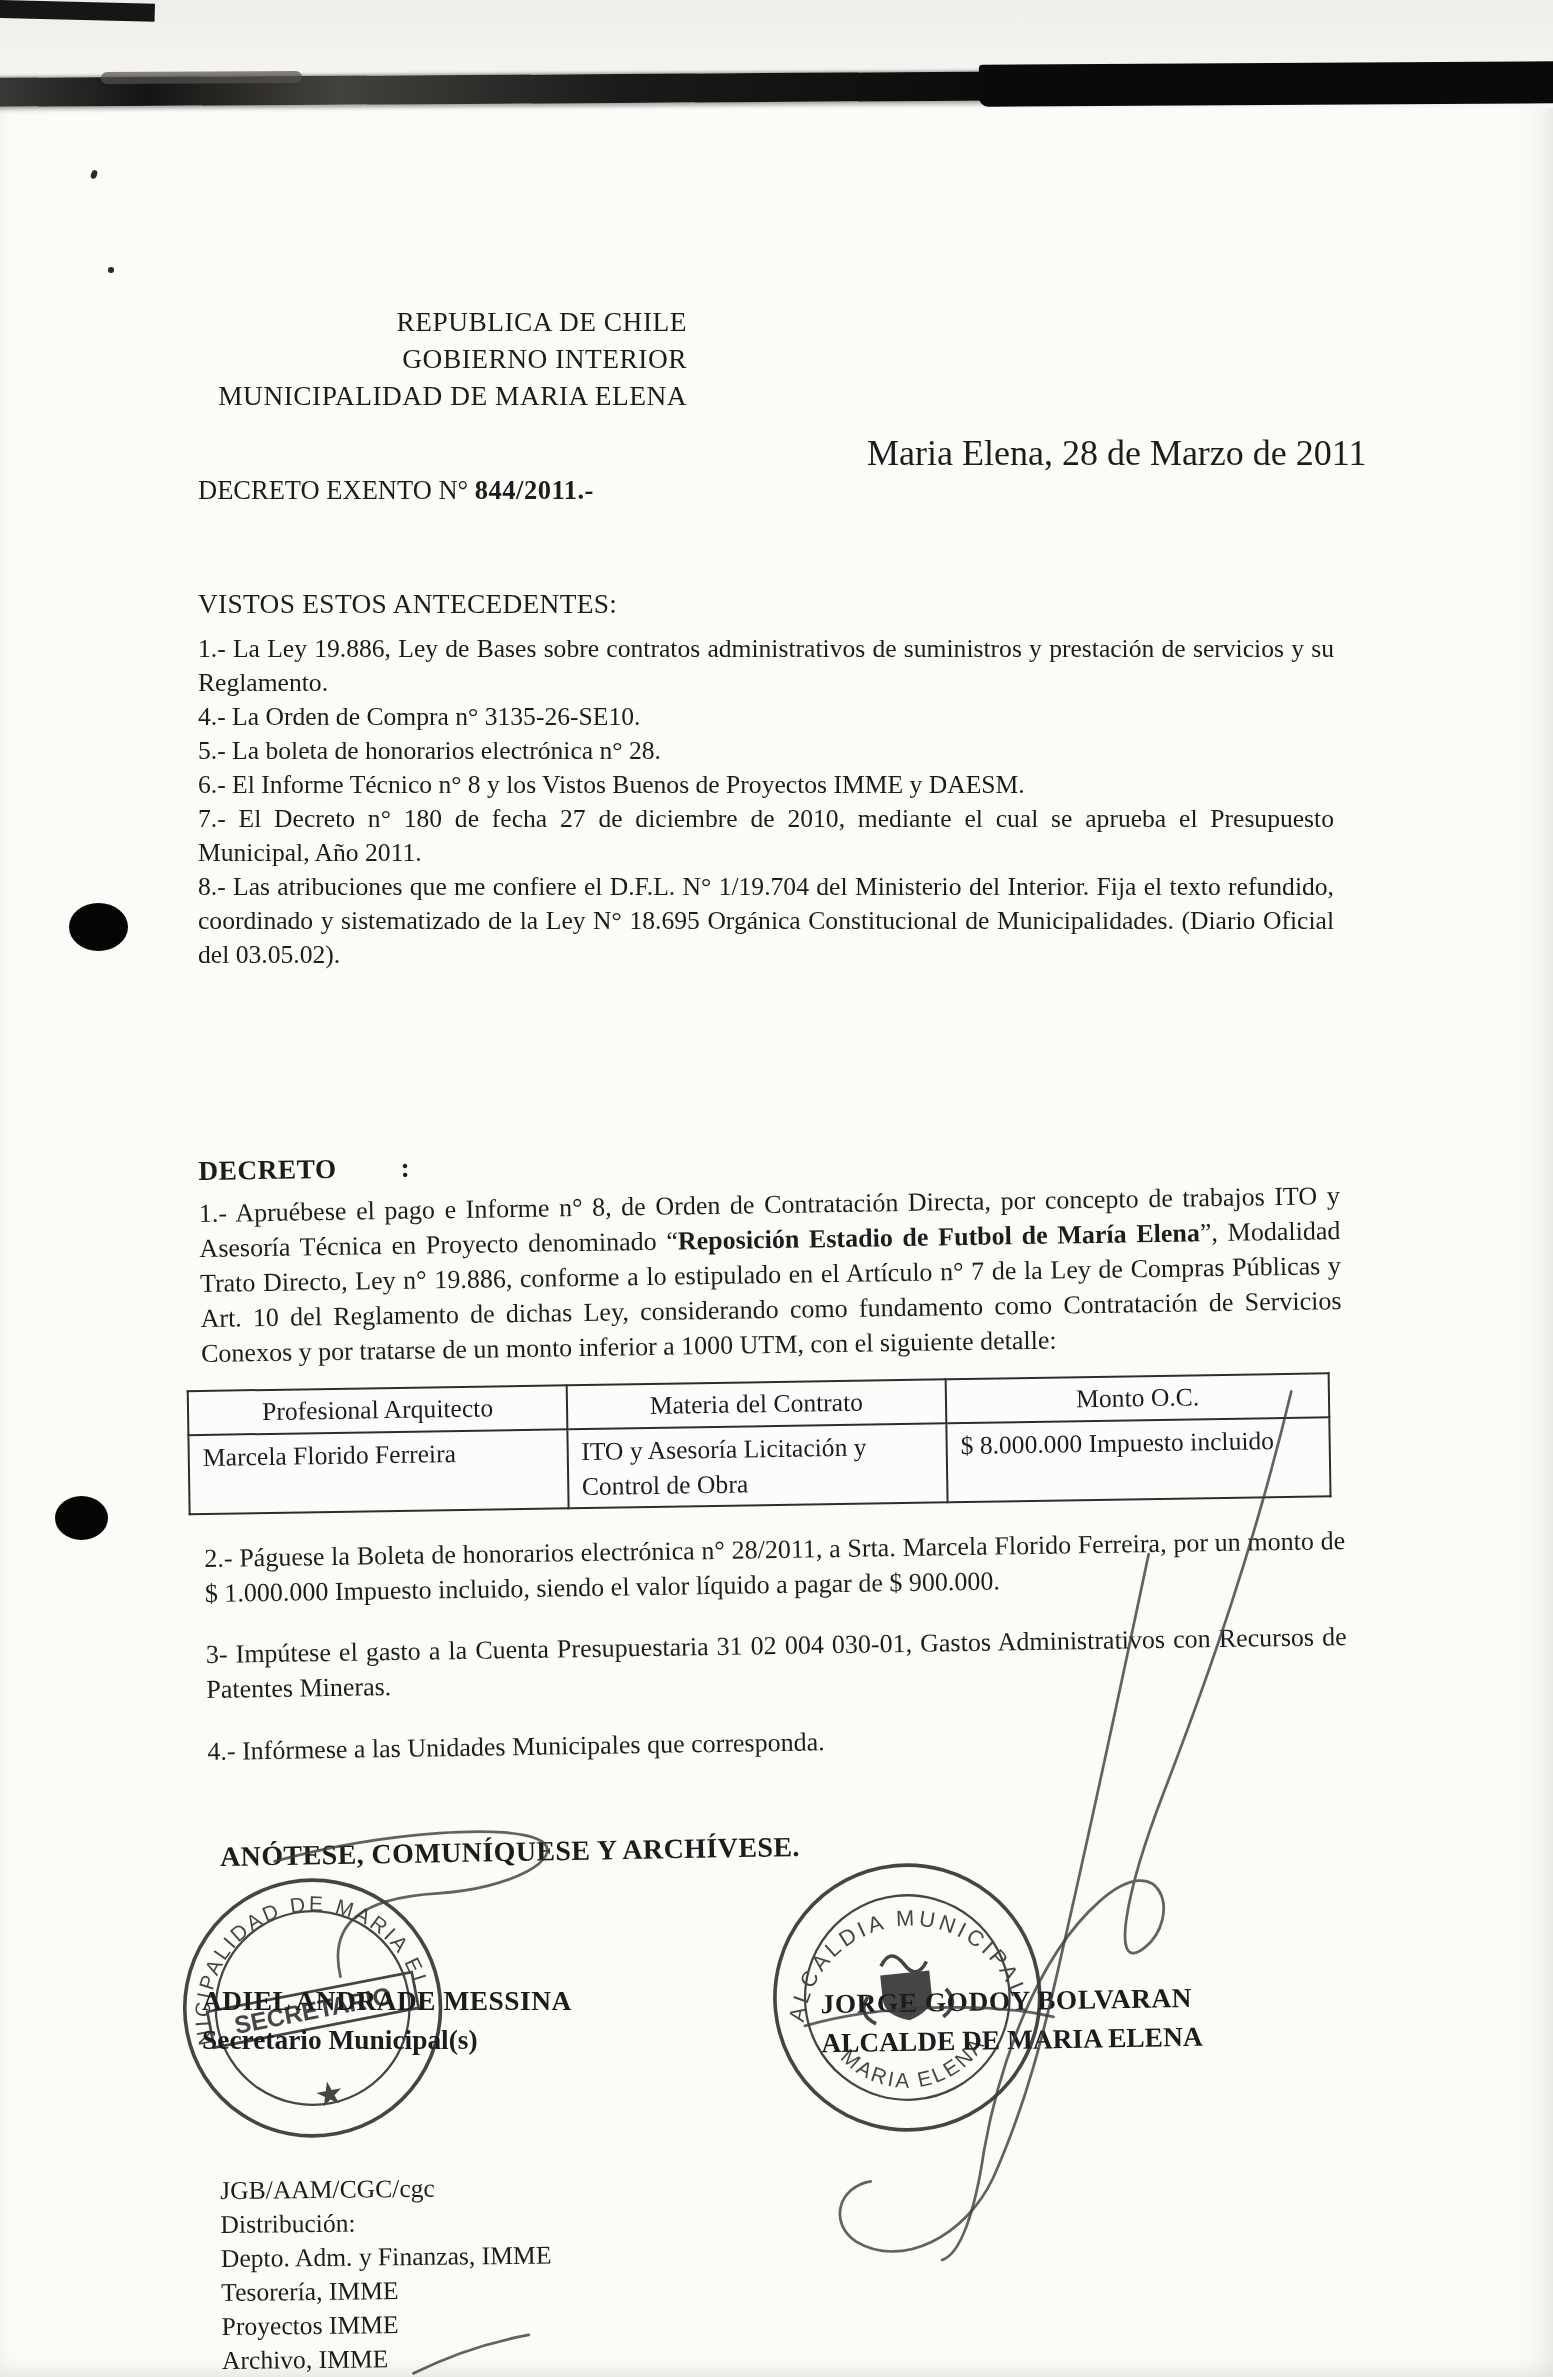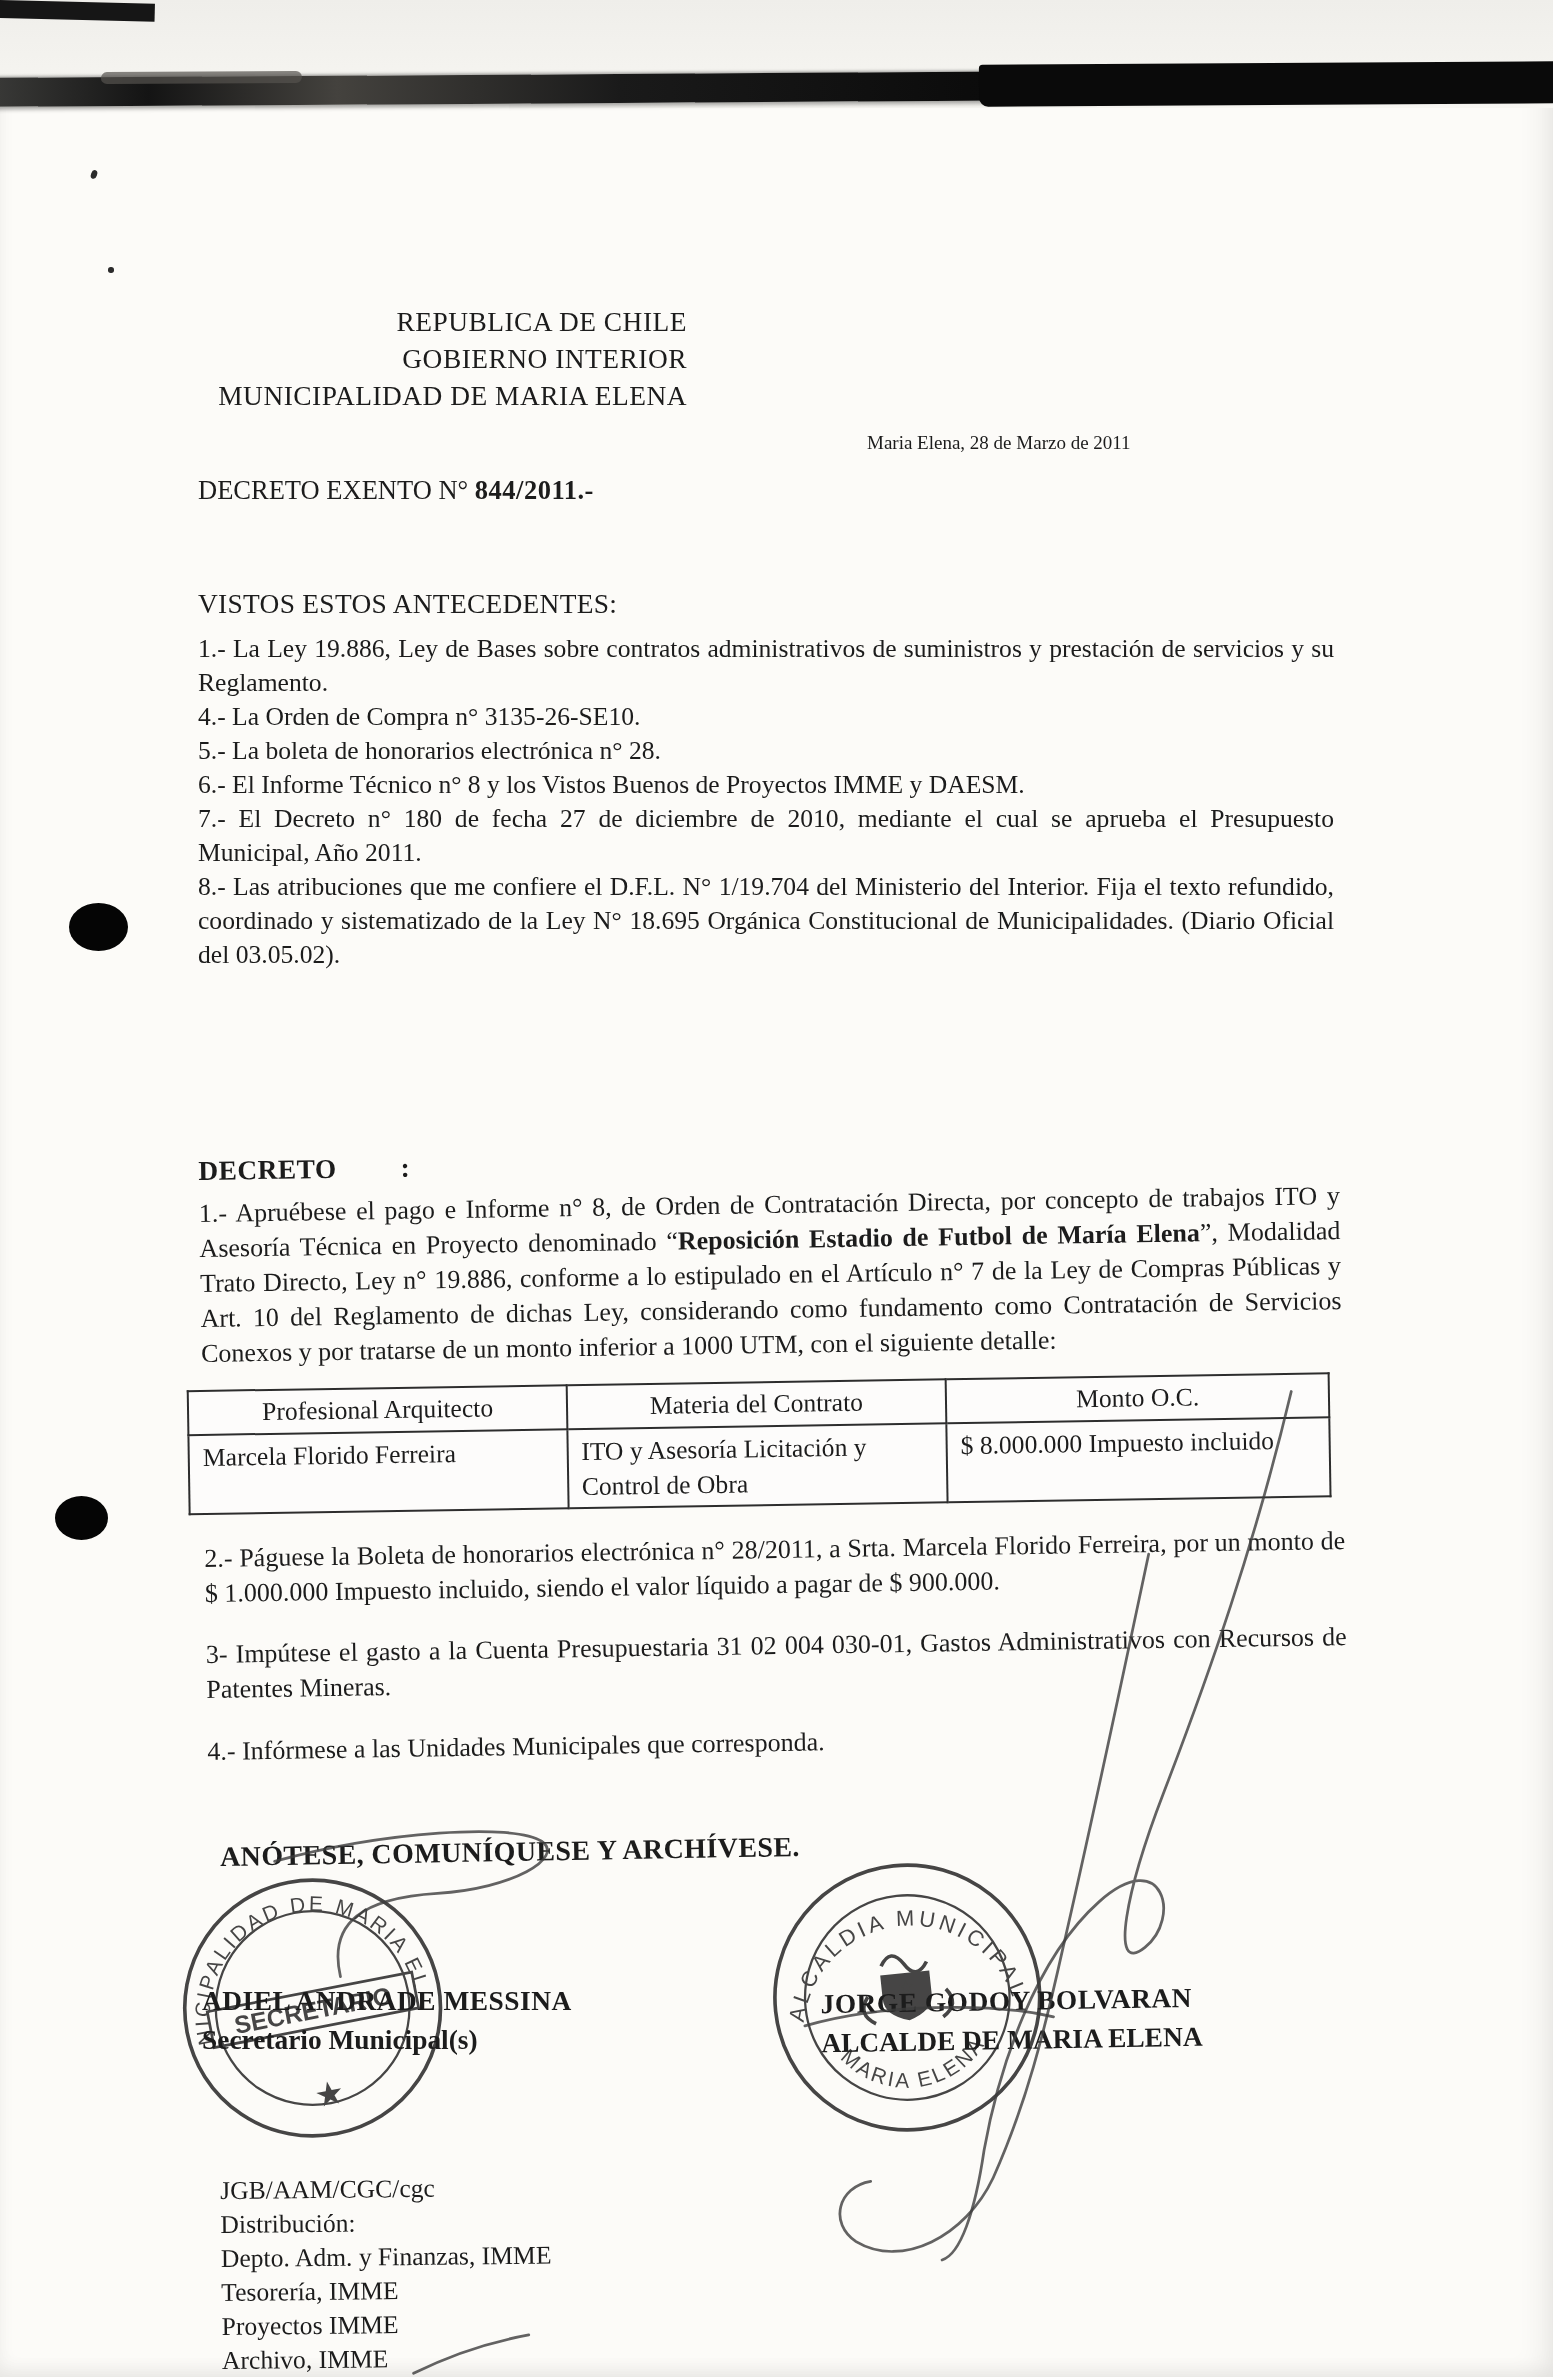--- a/index.html
+++ b/index.html
@@ -23,21 +23,21 @@
   .scan-corner{position:absolute;top:0;left:0;width:155px;height:18.3px;background:#161616;transform:rotate(1.4deg);transform-origin:0 0;}
   .speck{position:absolute;background:#2b2b2b;border-radius:50%;}
   .speck.s1{left:91px;top:170px;width:6.4px;height:9.1px;transform:rotate(20deg);}
   .speck.s2{left:108px;top:267px;width:5.5px;height:5.5px;}
   .punch{position:absolute;background:#050505;border-radius:50%;}
   .punch.p1{left:69px;top:903px;width:59px;height:48px;}
   .punch.p2{left:55px;top:1496px;width:53px;height:44px;}
   
   .abs{position:absolute;}
   .header-block{left:196px;top:304px;width:470px;text-align:right;font-size:27.4px;line-height:37px;letter-spacing:0.5px;margin-left:21px;}
-  .dateline{left:867px;top:432px;font-size:19px;}
+  .dateline{left:867px;top:432px;font-size:36px;}
   .decree-number{left:198px;top:475px;font-size:26.5px;}
   .decree-number b{letter-spacing:0.5px;}
   .vistos{left:198px;top:545px;font-size:27.4px;font-weight:normal;letter-spacing:0.3px;margin-top:44px;}
   .antecedentes{left:198px;top:598px;width:1136px;font-size:25.6px;line-height:34px;text-align:justify;margin-top:34px;}
   .antecedentes p{margin:0;}
   .decreto{left:198px;top:1154px;width:1141px;font-size:26px;line-height:35px;text-align:justify;
     transform:rotate(-0.9deg);transform-origin:0 0;}
   .decreto-head{font-weight:bold;font-size:27.4px;letter-spacing:0.5px;}
   .decreto-head .colon{margin-left:64px;}
   .decreto p{margin:0;}

